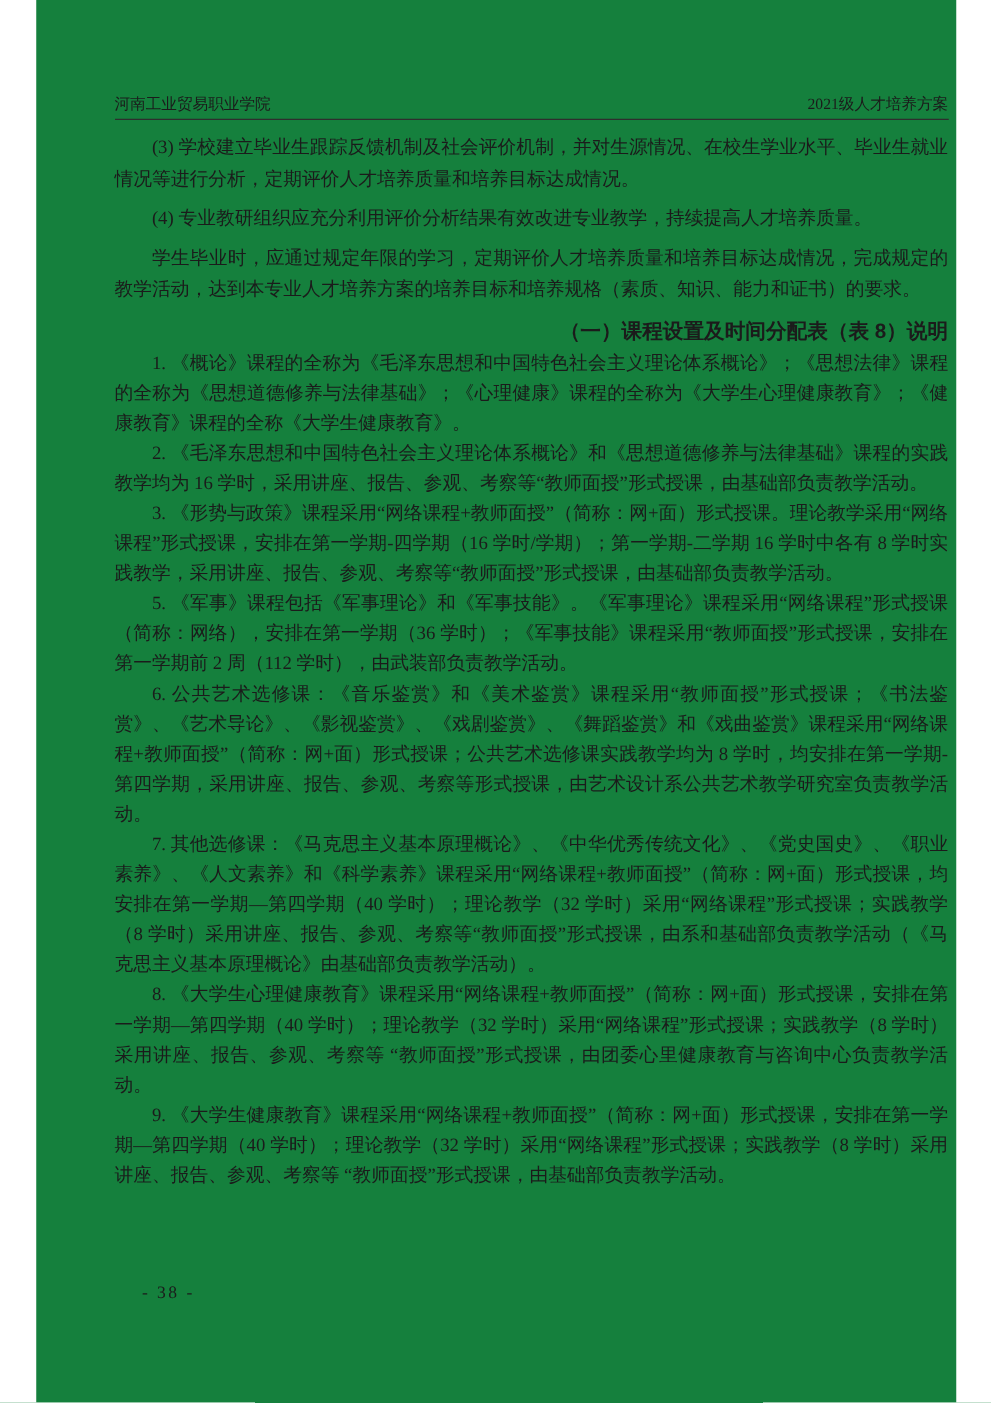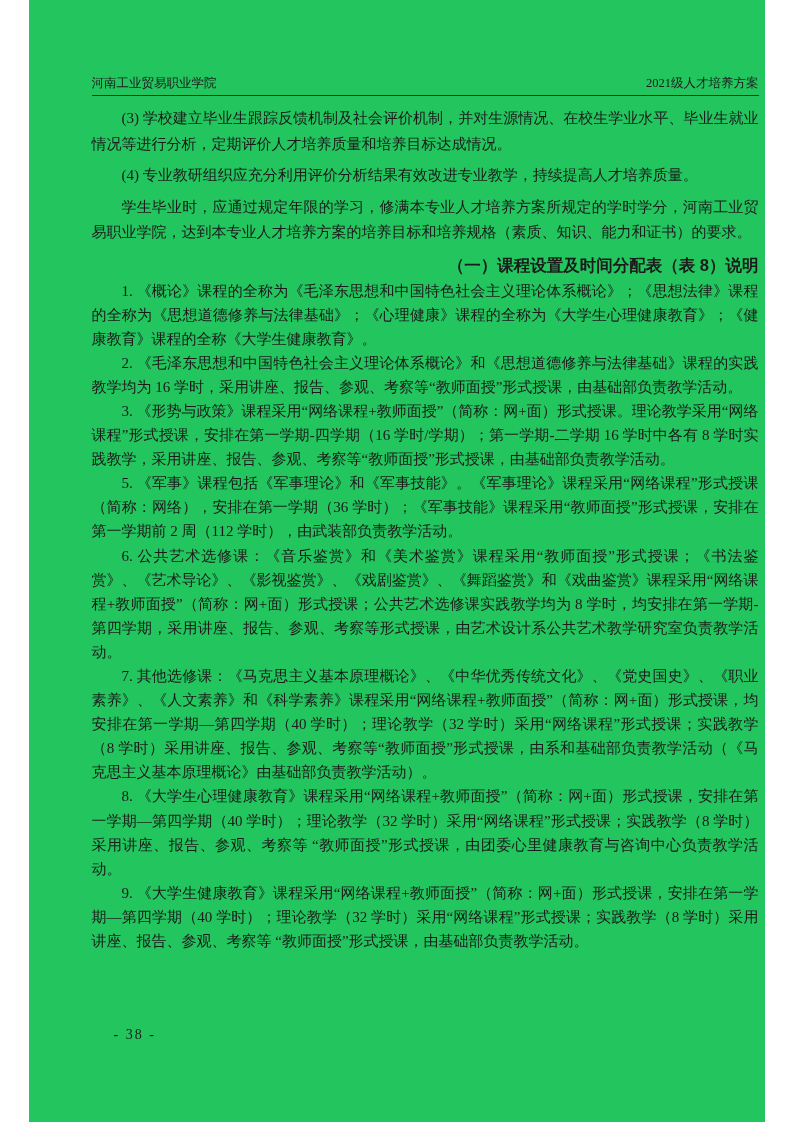--- a/index.html
+++ b/index.html
@@ -2,21 +2,21 @@
 <html lang="zh"><head>
 <meta charset="utf-8">
 <style>
   * { margin: 0; padding: 0; box-sizing: border-box; }
   html, body { background: #ffffff; }
   .page {
     position: relative;
     width: 736px;
     height: 1122px;
     margin: 0 auto;
-    background: #22c55e;
+    background: #15803d;
     color: #1b1b1b;
     font-family: "Liberation Serif", "DejaVu Serif", serif;
     overflow: hidden;
   }
   
   .header {
     position: absolute;
     top: 74px;
     left: 63px;
     width: 667px;
@@ -94,21 +94,21 @@
       <span>河南工业贸易职业学院</span>
       <span>2021级人才培养方案</span>
     </div>
     <div class="header-divider"></div>
   </div>
 
   <div class="content">
     <p class="para">(3) 学校建立毕业生跟踪反馈机制及社会评价机制，并对生源情况、在校生学业水平、毕业生就业情况等进行分析，定期评价人才培养质量和培养目标达成情况。</p>
     <p class="para">(4) 专业教研组织应充分利用评价分析结果有效改进专业教学，持续提高人才培养质量。</p>
 
-    <p class="para">学生毕业时，应通过规定年限的学习，修满本专业人才培养方案所规定的学时学分，河南工业贸易职业学院，达到本专业人才培养方案的培养目标和培养规格（素质、知识、能力和证书）的要求。</p>
+    <p class="para">学生毕业时，应通过规定年限的学习，定期评价人才培养质量和培养目标达成情况，完成规定的教学活动，达到本专业人才培养方案的培养目标和培养规格（素质、知识、能力和证书）的要求。</p>
 
     <div class="sub-heading">（一）课程设置及时间分配表（表 8）说明</div>
 
     <p class="note">1. 《概论》课程的全称为《毛泽东思想和中国特色社会主义理论体系概论》；《思想法律》课程的全称为《思想道德修养与法律基础》；《心理健康》课程的全称为《大学生心理健康教育》；《健康教育》课程的全称《大学生健康教育》。</p>
     <p class="note">2. 《毛泽东思想和中国特色社会主义理论体系概论》和《思想道德修养与法律基础》课程的实践教学均为 16 学时，采用讲座、报告、参观、考察等“教师面授”形式授课，由基础部负责教学活动。</p>
     <p class="note">3. 《形势与政策》课程采用“网络课程+教师面授”（简称：网+面）形式授课。理论教学采用“网络课程”形式授课，安排在第一学期-四学期（16 学时/学期）；第一学期-二学期 16 学时中各有 8 学时实践教学，采用讲座、报告、参观、考察等“教师面授”形式授课，由基础部负责教学活动。</p>
     <p class="note">5. 《军事》课程包括《军事理论》和《军事技能》。《军事理论》课程采用“网络课程”形式授课（简称：网络），安排在第一学期（36 学时）；《军事技能》课程采用“教师面授”形式授课，安排在第一学期前 2 周（112 学时），由武装部负责教学活动。</p>
     <p class="note">6. 公共艺术选修课：《音乐鉴赏》和《美术鉴赏》课程采用“教师面授”形式授课；《书法鉴赏》、《艺术导论》、《影视鉴赏》、《戏剧鉴赏》、《舞蹈鉴赏》和《戏曲鉴赏》课程采用“网络课程+教师面授”（简称：网+面）形式授课；公共艺术选修课实践教学均为 8 学时，均安排在第一学期-第四学期，采用讲座、报告、参观、考察等形式授课，由艺术设计系公共艺术教学研究室负责教学活动。</p>
     <p class="note">7. 其他选修课：《马克思主义基本原理概论》、《中华优秀传统文化》、《党史国史》、《职业素养》、《人文素养》和《科学素养》课程采用“网络课程+教师面授”（简称：网+面）形式授课，均安排在第一学期—第四学期（40 学时）；理论教学（32 学时）采用“网络课程”形式授课；实践教学（8 学时）采用讲座、报告、参观、考察等“教师面授”形式授课，由系和基础部负责教学活动（《马克思主义基本原理概论》由基础部负责教学活动）。</p>
     <p class="note">8. 《大学生心理健康教育》课程采用“网络课程+教师面授”（简称：网+面）形式授课，安排在第一学期—第四学期（40 学时）；理论教学（32 学时）采用“网络课程”形式授课；实践教学（8 学时）采用讲座、报告、参观、考察等 “教师面授”形式授课，由团委心里健康教育与咨询中心负责教学活动。</p>

